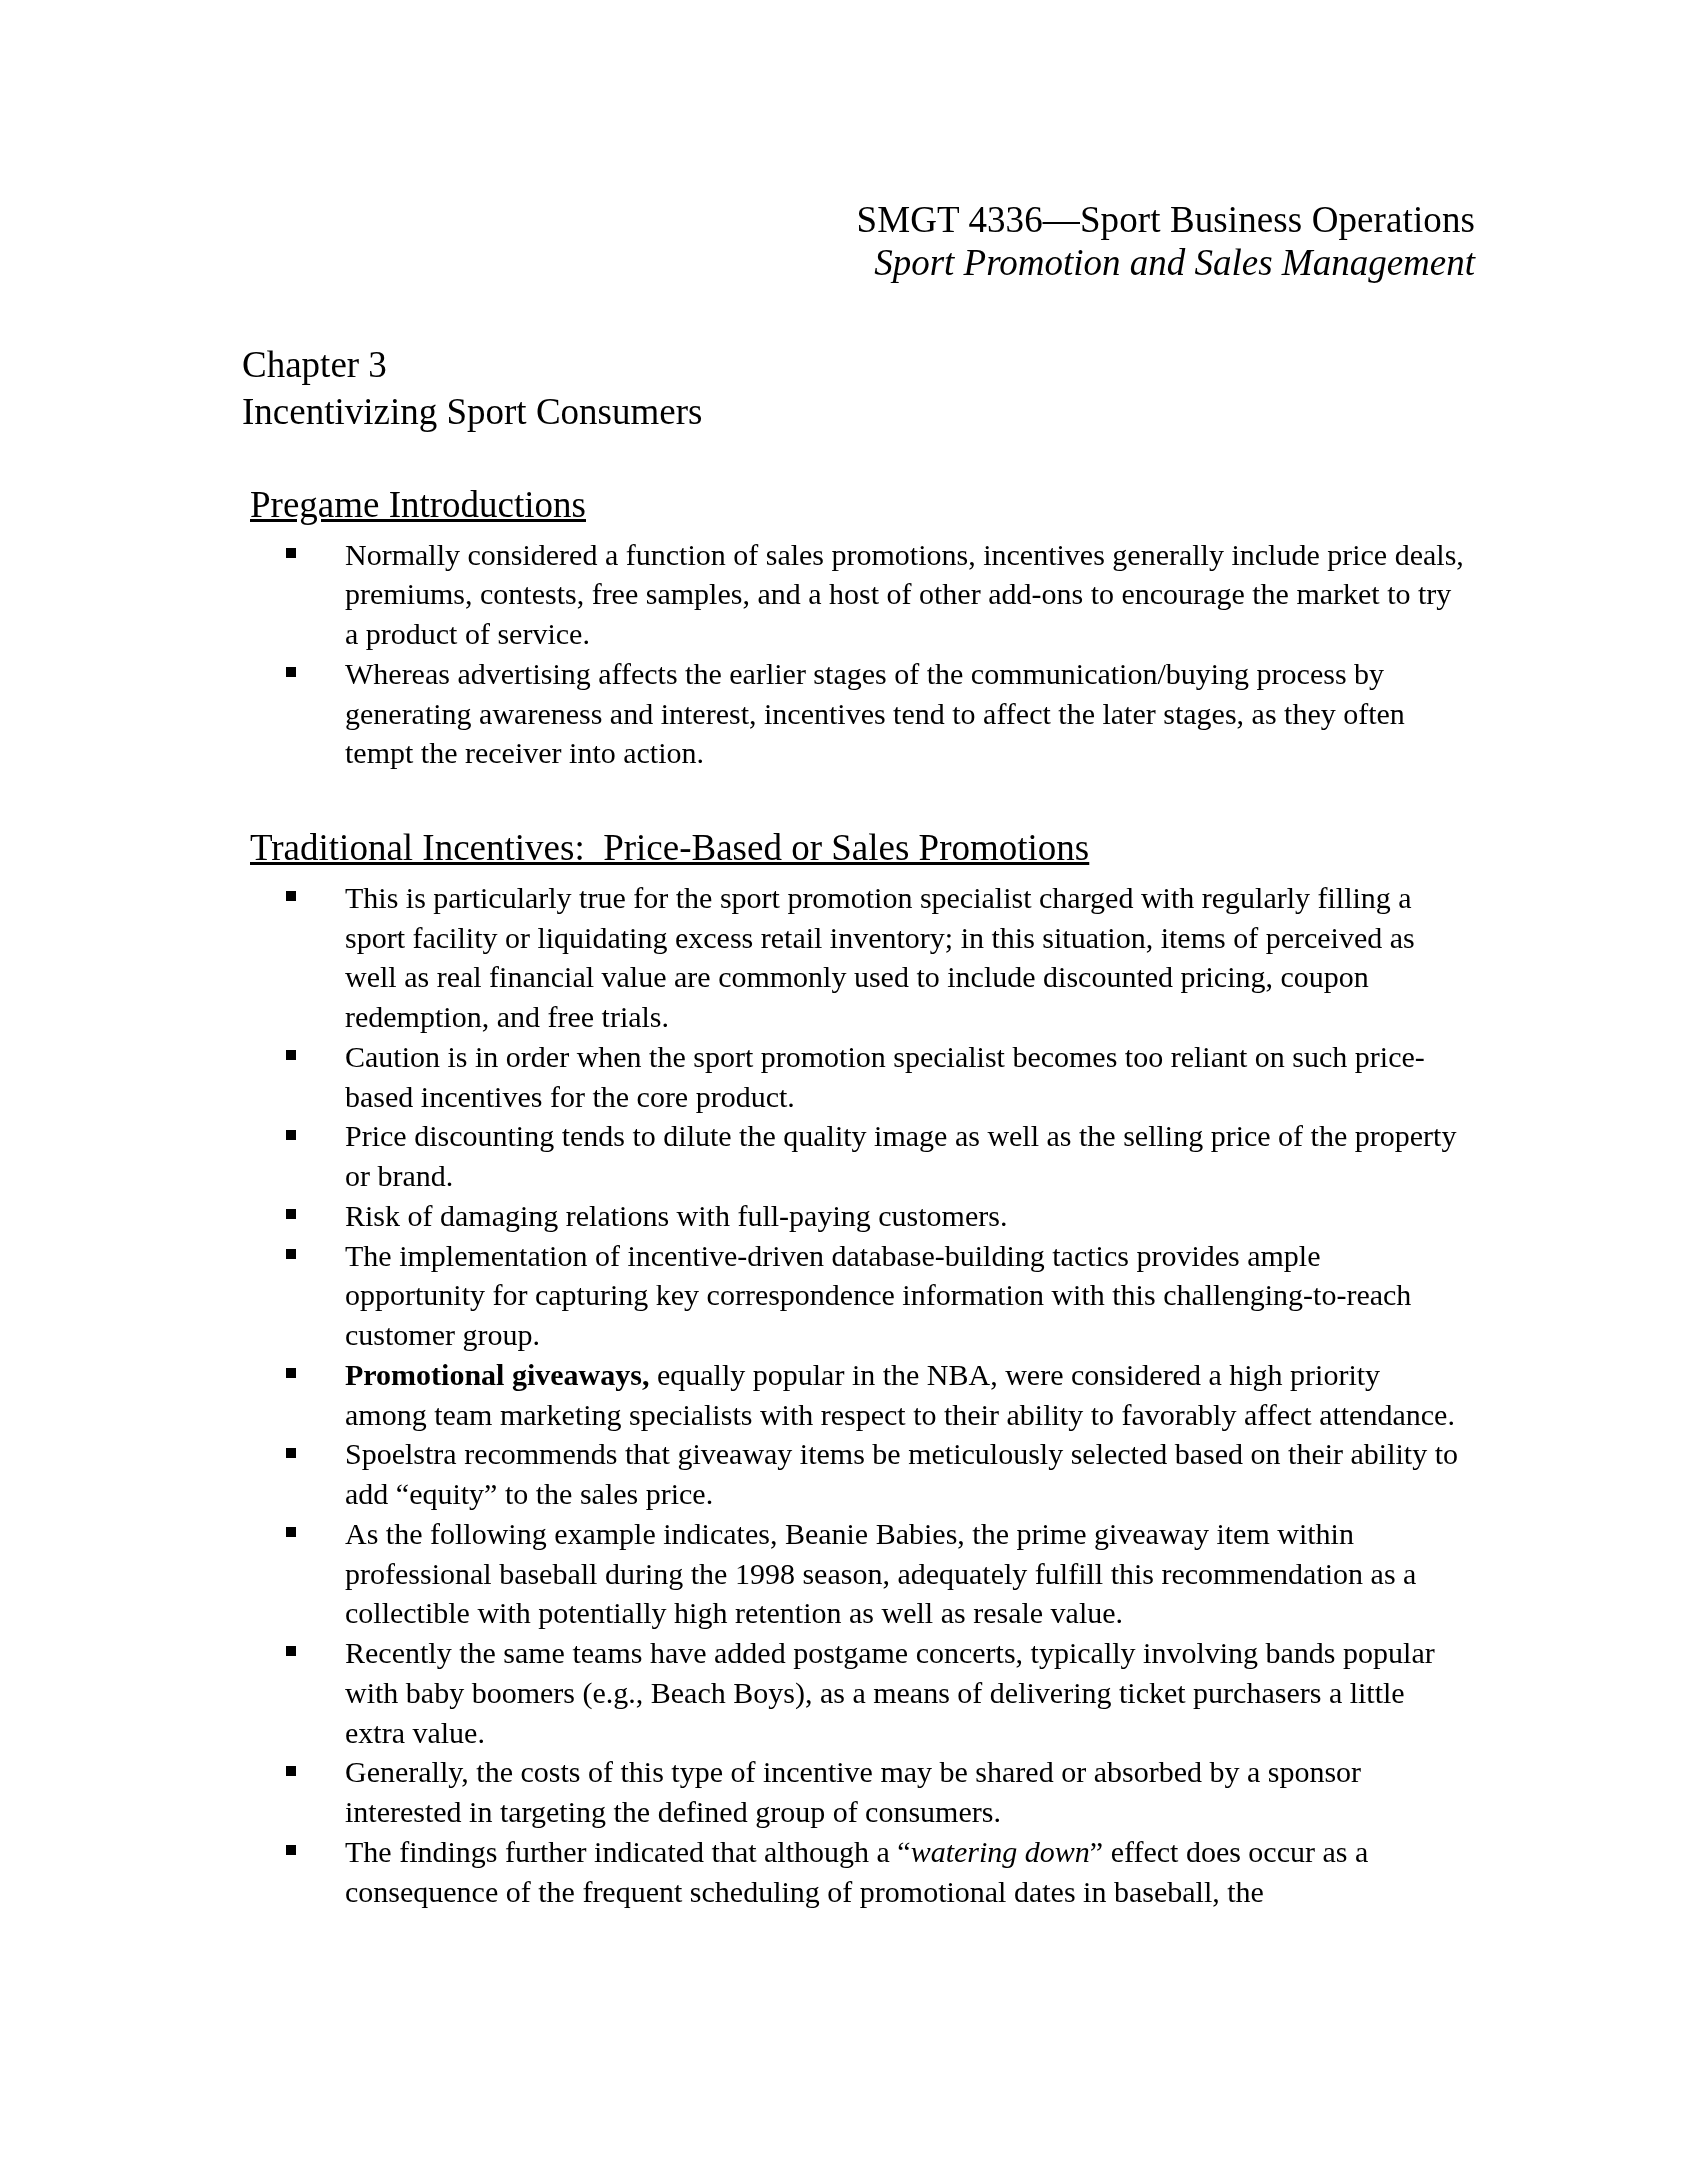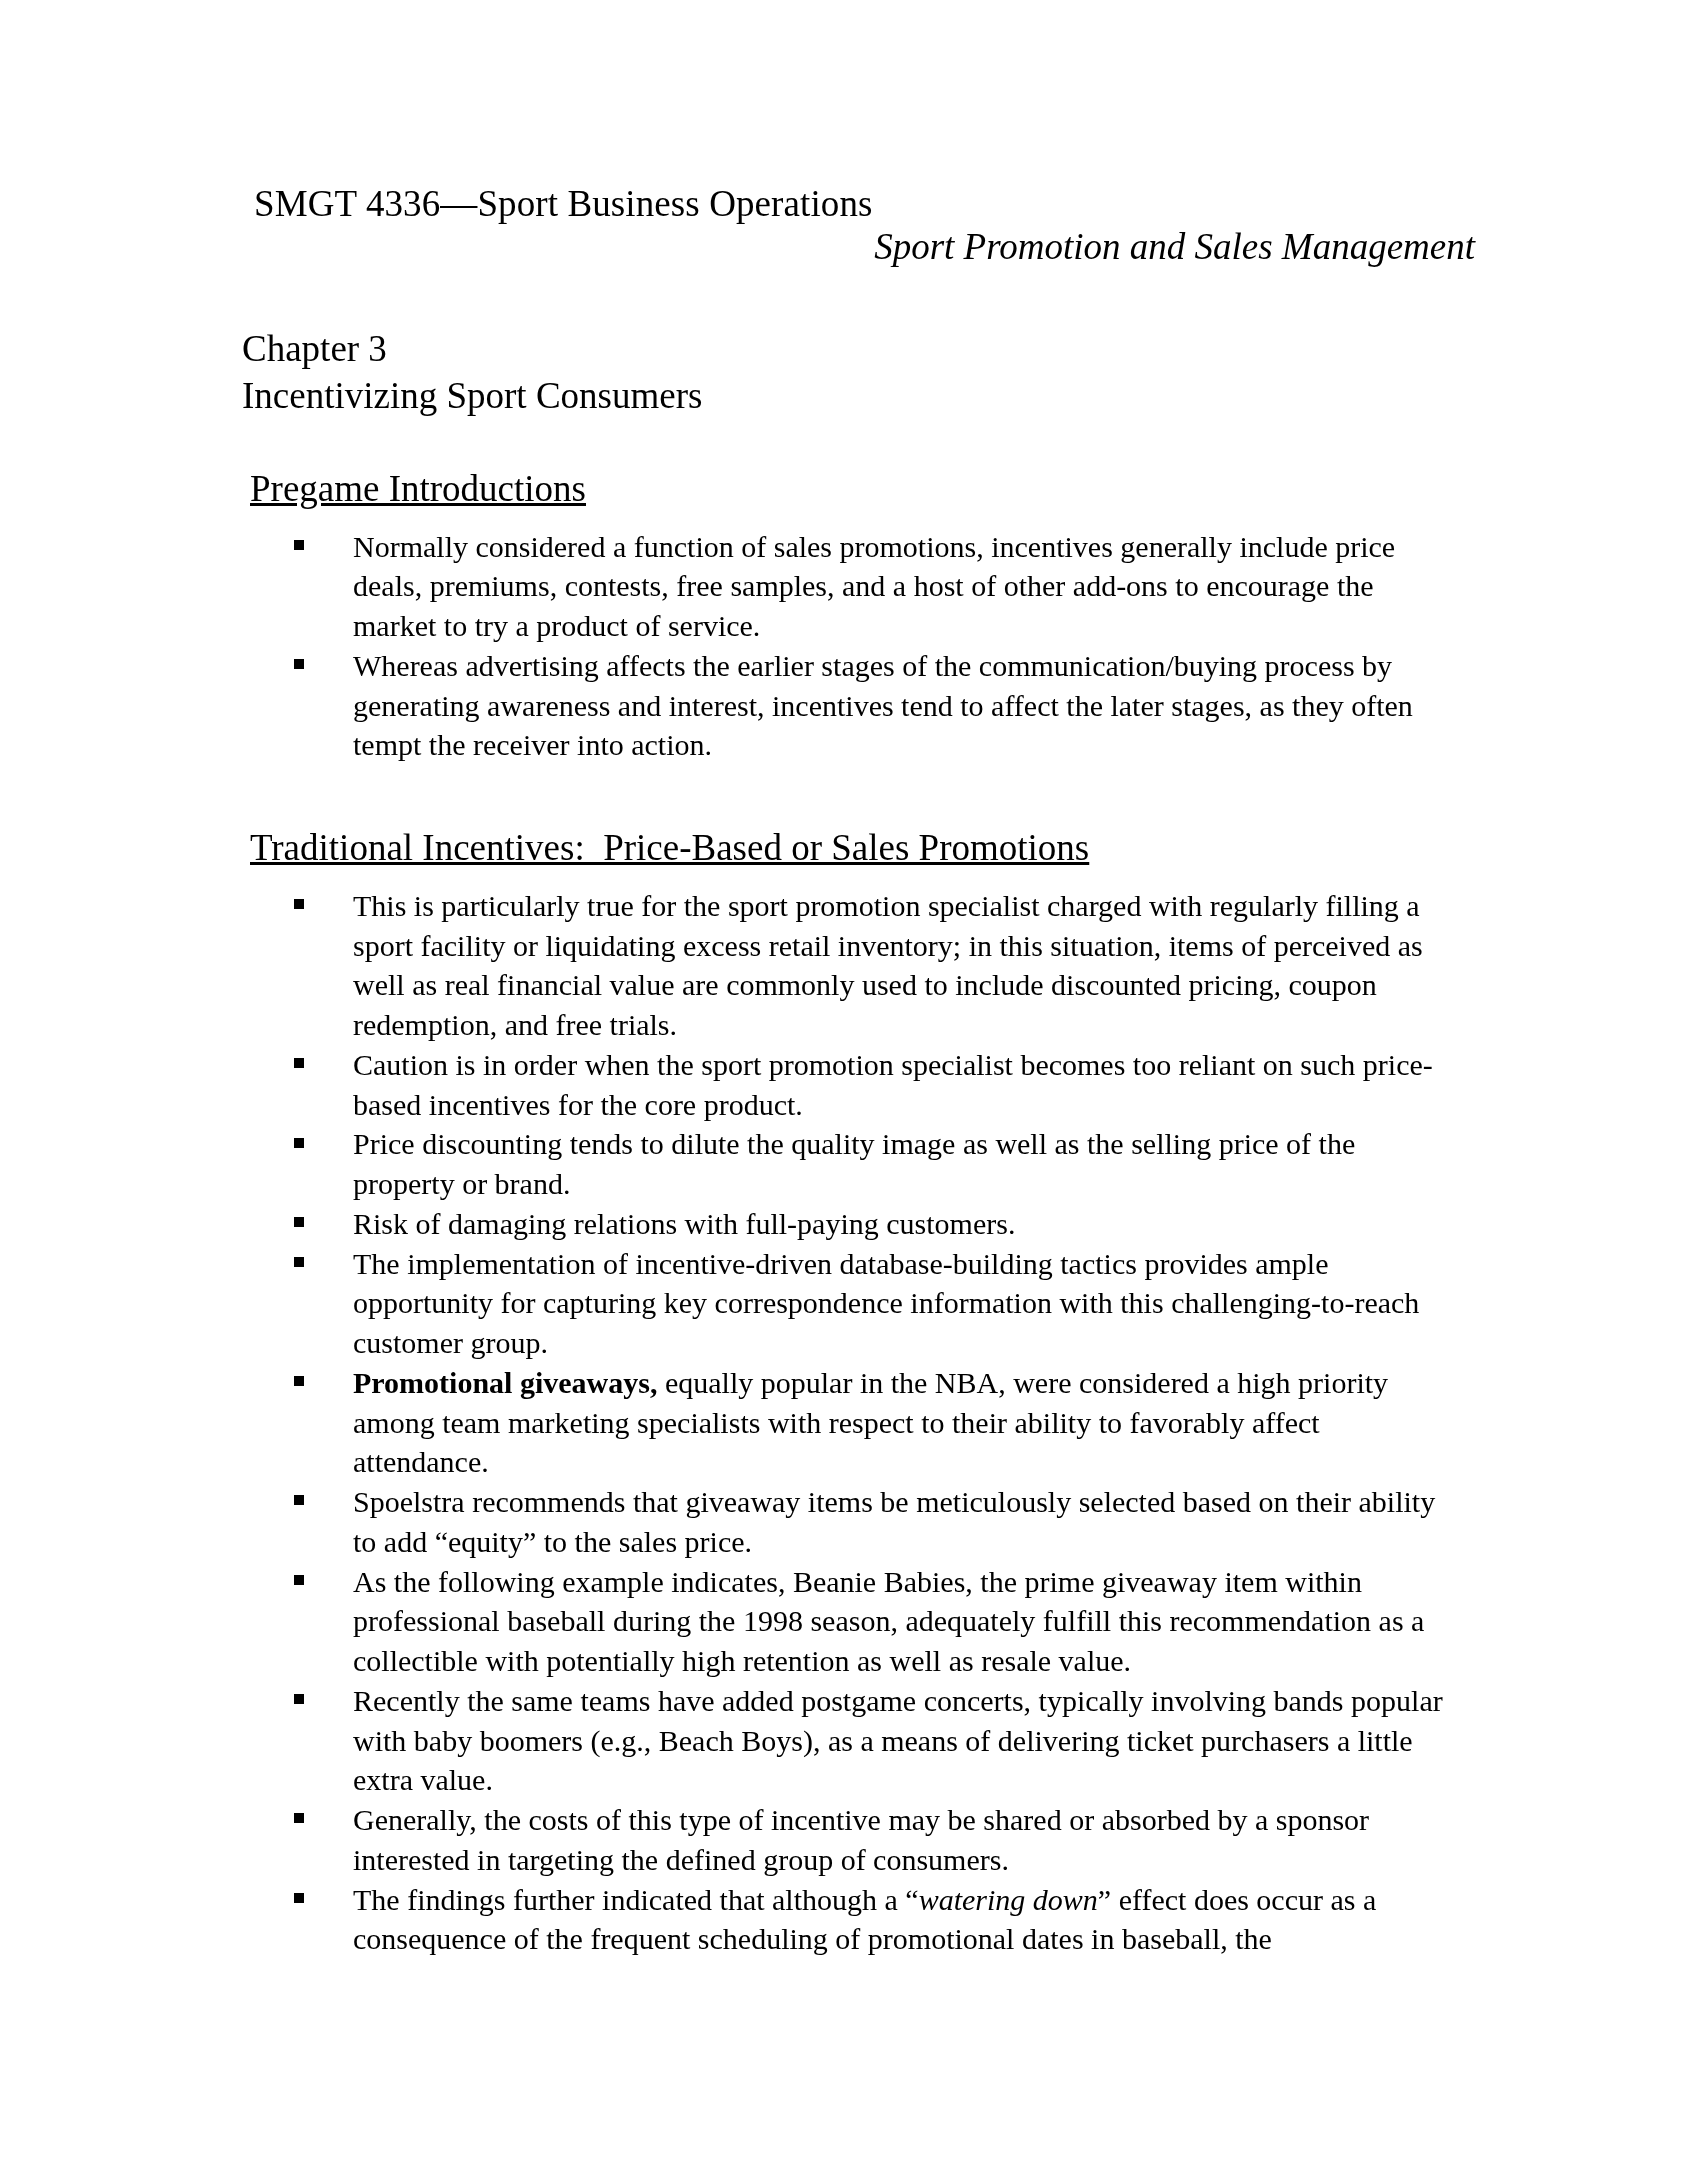--- a/index.html
+++ b/index.html
@@ -16,25 +16,25 @@
   }
   .page {
     position: relative;
     width: 1683px;
     height: 2178px;
     background: #ffffff;
     box-sizing: border-box;
     padding: 183px 208px 0 238px;
   }
   .doc-title {
-    text-align: left;
+    text-align: right;
     font-size: 37px;
     line-height: 1.16;
     letter-spacing: 0.1px;
-    margin: 0 0 0 16px;
+    margin: 16px 0 0 16px;
   }
   .doc-subtitle {
     text-align: right;
     font-size: 37px;
     font-style: italic;
     line-height: 1.16;
     margin: 0 0 0 16px;
   }
   .spacer-lg { height: 55px; }
   .spacer-md { height: 46px; }
@@ -46,21 +46,21 @@
   }
   .section-heading {
     font-size: 37px;
     line-height: 1.16;
     margin: 0 0 2px 12px;
     white-space: pre;
     text-decoration: underline;
   }
   ul.bullets {
     list-style: none;
-    margin: 16px;
+    margin: 8px;
     padding: 0;
     font-family: Liberation Serif, serif;
   }
   ul.bullets > li {
     position: relative;
     font-size: 30px;
     line-height: 1.325;
     padding-left: 77px;
     margin: 0 0 0 22px;
     text-align: left;

